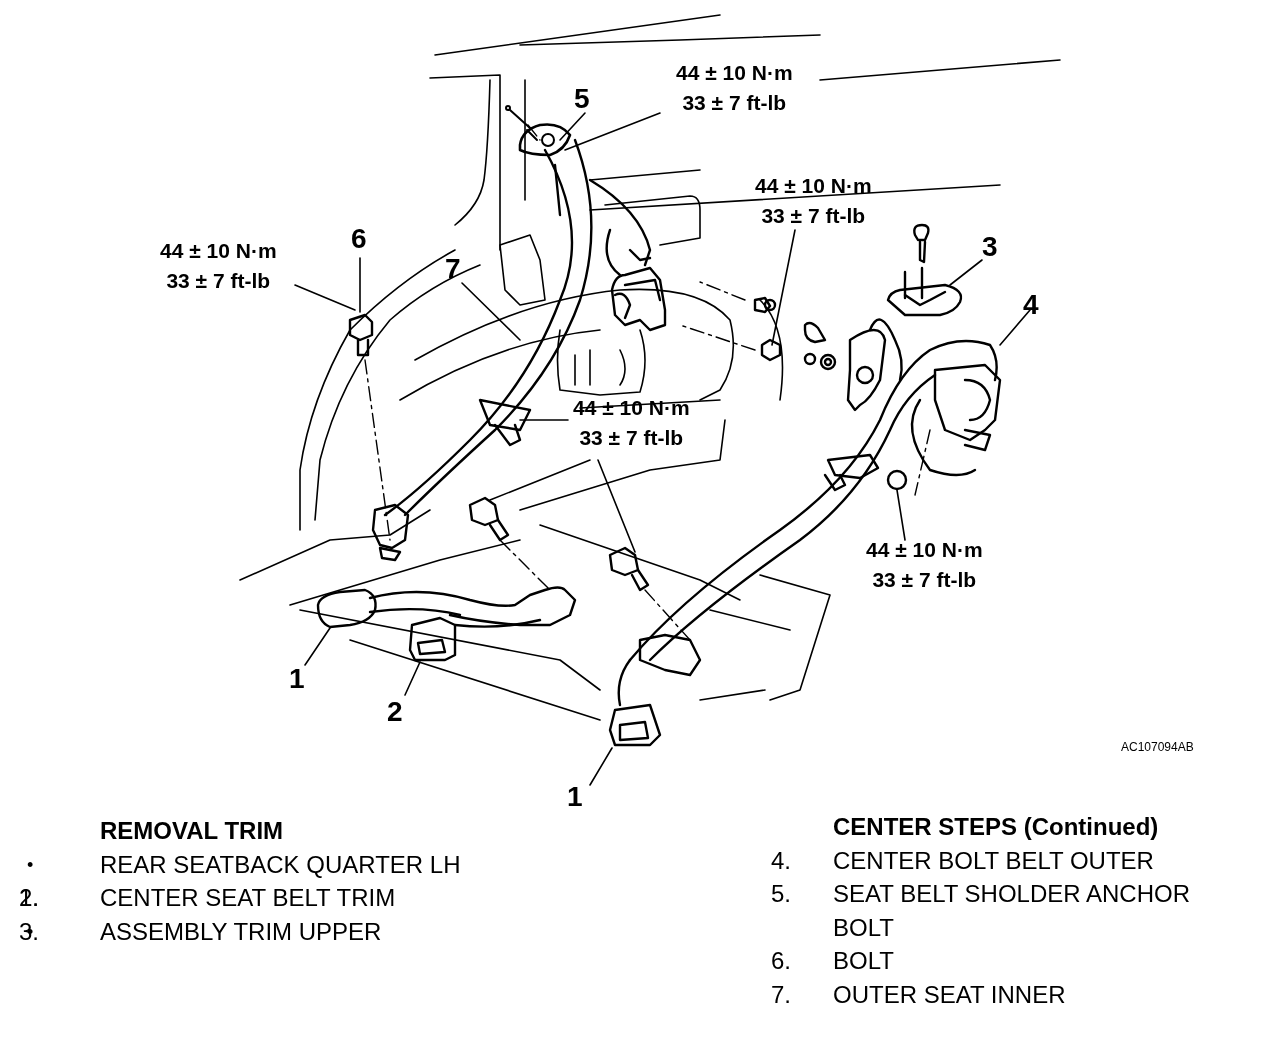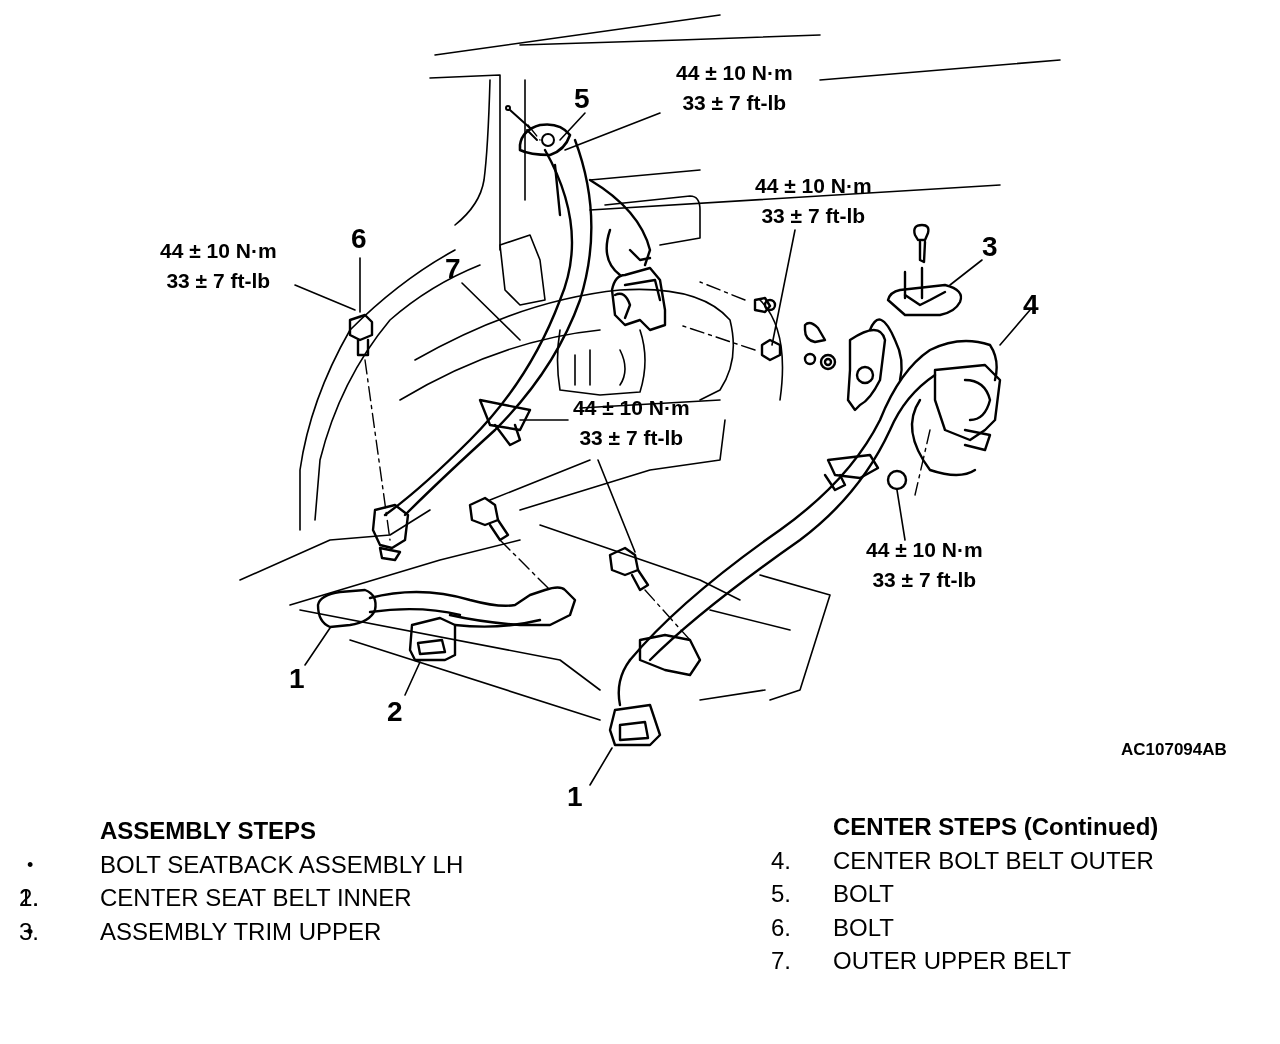--- a/index.html
+++ b/index.html
@@ -1,21 +1,21 @@
 <!DOCTYPE html>
 <html><head>
 <meta charset="utf-8">
 <style>
   html, body { margin: 0; padding: 0; background: #ffffff; }
   body { width: 1280px; height: 1044px; position: relative; overflow: hidden;
          font-family: "Liberation Sans", sans-serif; color: #000; }
   #diagram { position: absolute; left: 0; top: 0; width: 1280px; height: 800px; }
   .callout { position: absolute; font-weight: bold; font-size: 21px; line-height: 30px; white-space: nowrap; text-align: center; }
   .num { position: absolute; font-weight: bold; font-size: 28px; line-height: 30px; }
-  .figid { position: absolute; font-weight: bold; font-size: 17px; left: 1121px; top: 740px; }
+  .figid { position: absolute; font-weight: normal; font-size: 12px; left: 1121px; top: 740px; }
   .steps { position: absolute; font-size: 24px; line-height: 33.5px; }
   .steps .heading { font-weight: bold; padding-left: 81px; }
   .steps .row { position: relative; padding-left: 81px; }
   .steps .marker { position: absolute; left: 0; width: 70px; }
   .steps .bullet { font-size: 18px; left: 8px; top: 1px; }
   #steps-left { left: 19px; top: 814px; width: 560px; }
   #steps-right { left: 752px; top: 810px; width: 520px; }
   #steps-right .marker { left: 19px; }
 </style>
 </head>
@@ -188,56 +188,57 @@
 <div class="num" style="left:445px; top:254px;">7</div>
 <div class="num" style="left:982px; top:232px;">3</div>
 <div class="num" style="left:1023px; top:290px;">4</div>
 <div class="num" style="left:289px; top:664px;">1</div>
 <div class="num" style="left:387px; top:697px;">2</div>
 <div class="num" style="left:567px; top:782px;">1</div>
 
 <div class="figid">AC107094AB</div>
 
 <div class="steps" id="steps-left">
-  <div class="heading">ASSEMBLY STEPS</div>
+  <div class="heading">REMOVAL TRIM</div>
   <div class="row">
     <span class="marker bullet">•</span>
-    <span>BOLT SEATBACK ASSEMBLY LH</span>
+    <span>REAR SEATBACK QUARTER LH</span>
   </div>
   <div class="row">
     <span class="marker">1.</span>
   </div>
   <div class="row">
     <span class="marker">2.</span>
-    <span>CENTER SEAT BELT INNER</span>
+    <span>CENTER SEAT BELT TRIM</span>
   </div>
   <div class="row">
     <span class="marker">3.</span>
   </div>
   <div class="row">
     <span class="marker bullet">•</span>
     <span>ASSEMBLY TRIM UPPER</span>
   </div>
 </div>
 
 <div class="steps" id="steps-right">
   <div class="heading">CENTER STEPS (Continued)</div>
   <div class="row">
     <span class="marker">4.</span>
     <span>CENTER BOLT BELT OUTER</span>
   </div>
   <div class="row">
     <span class="marker">5.</span>
+    <span>SEAT BELT SHOLDER ANCHOR</span>
   </div>
   <div class="row">
     <span>BOLT</span>
   </div>
   <div class="row">
     <span class="marker">6.</span>
   </div>
   <div class="row">
     <span>BOLT</span>
   </div>
   <div class="row">
     <span class="marker">7.</span>
-    <span>OUTER UPPER BELT</span>
+    <span>OUTER SEAT INNER</span>
   </div>
 </div>
 
 </body></html>

